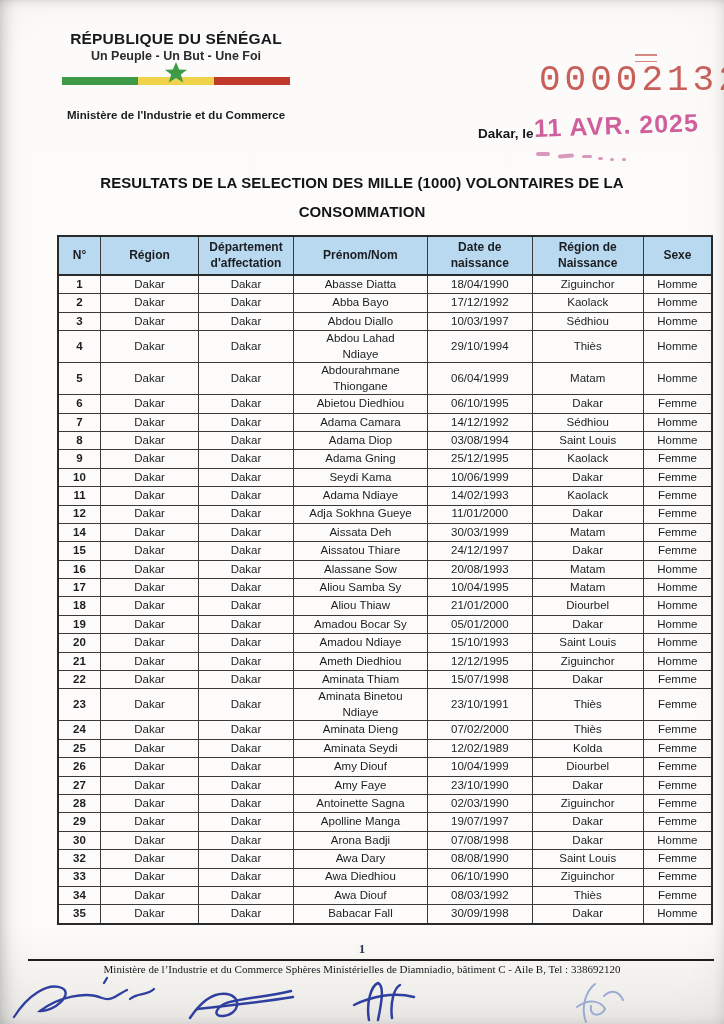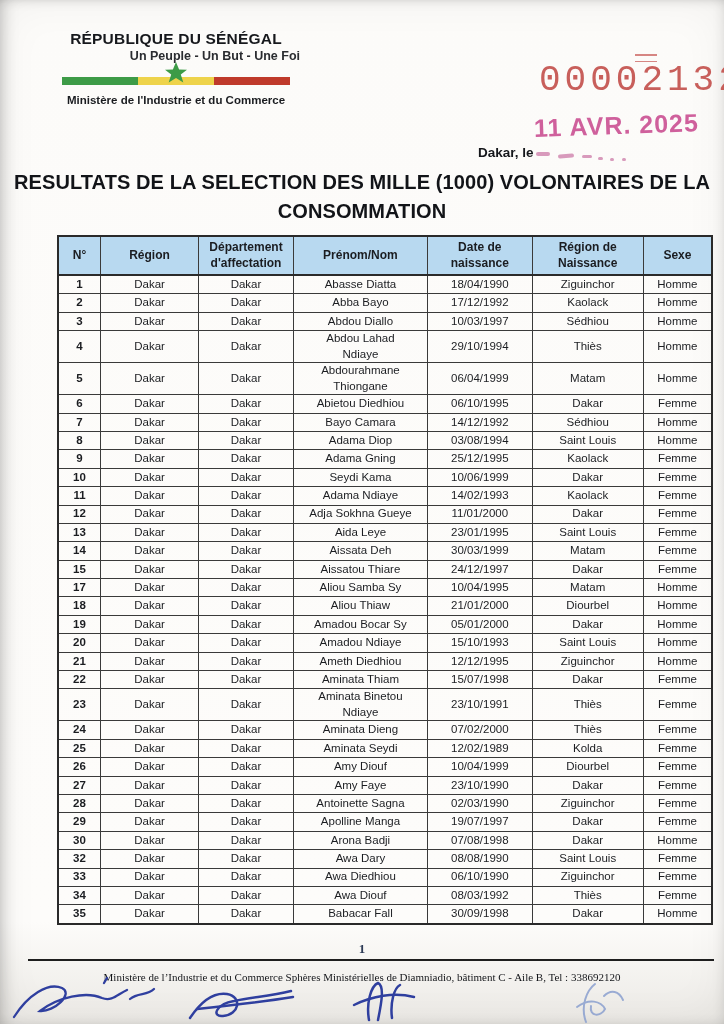--- a/index.html
+++ b/index.html
@@ -8,70 +8,70 @@
     background:linear-gradient(180deg,#fcfbf9 0%,#fdfcfa 90%,#edebe7 99%,#e4e2de 100%);
     box-shadow:inset 0 0 45px rgba(0,0,0,.05),
                inset 14px 0 18px -14px rgba(0,0,0,.28),
                inset -8px 0 14px -10px rgba(0,0,0,.16),
                inset 0 10px 14px -12px rgba(0,0,0,.18);
     font-family:"Liberation Sans",sans-serif;color:#1c1c1c;
   }
   
   .letterhead{position:absolute;left:52px;top:30px;width:248px;text-align:center;}
   .republic{font-size:15.5px;font-weight:bold;letter-spacing:.2px;color:#16181c;}
-  .motto{font-size:12.5px;font-weight:600;margin-top:1px;color:#2a2c30;text-align:right;}
+  .motto{font-size:12.5px;font-weight:600;margin-top:1px;color:#2a2c30;}
   .flagwrap{position:relative;margin:14px 10px 0 10px;height:8px;}
   .flagbar{display:flex;height:8px;width:100%;}
   .flagbar .seg{flex:1;height:100%;}
   .seg.g{background:#3d9b47;} .seg.y{background:#eed34b;} .seg.r{background:#bf3a2b;}
   .star{position:absolute;left:50%;top:-15px;transform:translateX(-50%);width:24px;height:22px;}
-  .ministry{font-size:11.5px;font-weight:bold;margin-top:9px;color:#1a1c20;}
+  .ministry{font-size:11.5px;font-weight:bold;margin-top:24px;color:#1a1c20;}
   
   .stamp-number{
     position:absolute;left:539px;top:60px;
     font-family:"Liberation Mono",monospace;font-size:36px;font-weight:500;
     color:#c4524e;letter-spacing:4px;opacity:.92;white-space:nowrap;
   }
   .stamp-overbar{position:absolute;left:96px;top:-6px;width:22px;height:5px;
     border-top:2px solid #c4524e;border-bottom:1px solid #c4524e;opacity:.75;}
   
-  .dakar-le{position:absolute;left:478px;top:145px;font-size:13.5px;font-weight:bold;color:#15171b;}
+  .dakar-le{position:absolute;left:478px;top:126px;font-size:13.5px;font-weight:bold;color:#15171b;}
   .date-stamp{
     position:absolute;left:534px;top:111px;width:170px;
     font-size:25px;font-weight:bold;color:#c94b90;letter-spacing:1px;
     transform:rotate(-2deg);opacity:.88;white-space:nowrap;
   }
   .stamp-smudge{position:absolute;left:536px;top:152px;width:110px;height:10px;}
   .stamp-smudge i{position:absolute;background:#c05a92;border-radius:2px;opacity:.6;}
   .stamp-smudge i:nth-child(1){left:0;top:0;width:14px;height:4px;}
   .stamp-smudge i:nth-child(2){left:22px;top:2px;width:16px;height:4px;transform:rotate(-4deg);}
   .stamp-smudge i:nth-child(3){left:46px;top:3px;width:10px;height:3px;}
   .stamp-smudge i:nth-child(4){left:62px;top:5px;width:5px;height:3px;}
   .stamp-smudge i:nth-child(5){left:74px;top:6px;width:4px;height:3px;}
   .stamp-smudge i:nth-child(6){left:86px;top:6px;width:4px;height:3px;}
   
   .doc-title{position:absolute;left:0;right:0;top:168px;text-align:center;
-    font-size:20px;font-weight:bold;line-height:29px;color:#121418;letter-spacing:.1px;}
+    font-size:15px;font-weight:bold;line-height:29px;color:#121418;letter-spacing:.1px;}
   
   table.results{position:absolute;left:57px;top:235px;width:656px;border-collapse:collapse;
     border:2px solid #2a2a2a;font-size:11.5px;color:#1b1d21;}
   table.results th,table.results td{
     border:1px solid #3a3a3a;text-align:center;vertical-align:middle;
     padding:0 2px;white-space:pre-line;line-height:15.5px;}
   table.results th{background:#b8d9f0;font-weight:bold;height:37px;font-size:12px;border-bottom:2px solid #2a2a2a;}
   table.results td{height:17.4px;}
   table.results td.c0{font-weight:bold;}
   col.c0{width:6.5%;} col.c1{width:15%;} col.c2{width:14.5%;} col.c3{width:20.5%;}
   col.c4{width:16%;} col.c5{width:17%;} col.c6{width:10.5%;}
   
   .page-num{position:absolute;left:0;right:0;top:941px;text-align:center;
     font-family:"Liberation Serif",serif;font-size:13px;font-weight:bold;color:#2c3a55;}
   .footer-rule{position:absolute;left:28px;top:959px;width:686px;border-top:2px solid #1e1e1e;}
   .footer-text{position:absolute;left:0;right:0;top:963px;text-align:center;
-    font-family:"Liberation Serif",serif;font-size:11px;color:#14161a;margin-top:8px;}
+    font-family:"Liberation Serif",serif;font-size:11px;color:#14161a;}
   .signatures{position:absolute;left:0;top:975px;width:724px;height:49px;}
 </style>
 </head>
 <body>
 
 <div class="page">
 
   <div class="letterhead">
     <div class="republic">RÉPUBLIQUE DU SÉNÉGAL</div>
     <div class="motto">Un Peuple - Un But - Une Foi</div>
@@ -187,21 +187,21 @@
           <td class="c2">Dakar</td>
           <td class="c3">Abietou Diedhiou</td>
           <td class="c4">06/10/1995</td>
           <td class="c5">Dakar</td>
           <td class="c6">Femme</td>
         </tr>
         <tr>
           <td class="c0">7</td>
           <td class="c1">Dakar</td>
           <td class="c2">Dakar</td>
-          <td class="c3">Bayo Camara</td>
+          <td class="c3">Adama Camara</td>
           <td class="c4">14/12/1992</td>
           <td class="c5">Sédhiou</td>
           <td class="c6">Homme</td>
         </tr>
         <tr>
           <td class="c0">8</td>
           <td class="c1">Dakar</td>
           <td class="c2">Dakar</td>
           <td class="c3">Adama Diop</td>
           <td class="c4">03/08/1994</td>
@@ -238,45 +238,45 @@
         <tr>
           <td class="c0">12</td>
           <td class="c1">Dakar</td>
           <td class="c2">Dakar</td>
           <td class="c3">Adja Sokhna Gueye</td>
           <td class="c4">11/01/2000</td>
           <td class="c5">Dakar</td>
           <td class="c6">Femme</td>
         </tr>
         <tr>
-          <td class="c0">13</td>
-          <td class="c1">Dakar</td>
-          <td class="c2">Dakar</td>
-          <td class="c3">Aida Leye</td>
-          <td class="c4">23/01/1995</td>
-          <td class="c5">Saint Louis</td>
-          <td class="c6">Femme</td>
-        </tr>
-        <tr>
           <td class="c0">14</td>
           <td class="c1">Dakar</td>
           <td class="c2">Dakar</td>
           <td class="c3">Aissata Deh</td>
           <td class="c4">30/03/1999</td>
           <td class="c5">Matam</td>
           <td class="c6">Femme</td>
         </tr>
         <tr>
           <td class="c0">15</td>
           <td class="c1">Dakar</td>
           <td class="c2">Dakar</td>
           <td class="c3">Aissatou Thiare</td>
           <td class="c4">24/12/1997</td>
           <td class="c5">Dakar</td>
           <td class="c6">Femme</td>
+        </tr>
+        <tr>
+          <td class="c0">16</td>
+          <td class="c1">Dakar</td>
+          <td class="c2">Dakar</td>
+          <td class="c3">Alassane Sow</td>
+          <td class="c4">20/08/1993</td>
+          <td class="c5">Matam</td>
+          <td class="c6">Homme</td>
         </tr>
         <tr>
           <td class="c0">17</td>
           <td class="c1">Dakar</td>
           <td class="c2">Dakar</td>
           <td class="c3">Aliou Samba Sy</td>
           <td class="c4">10/04/1995</td>
           <td class="c5">Matam</td>
           <td class="c6">Homme</td>
         </tr>

